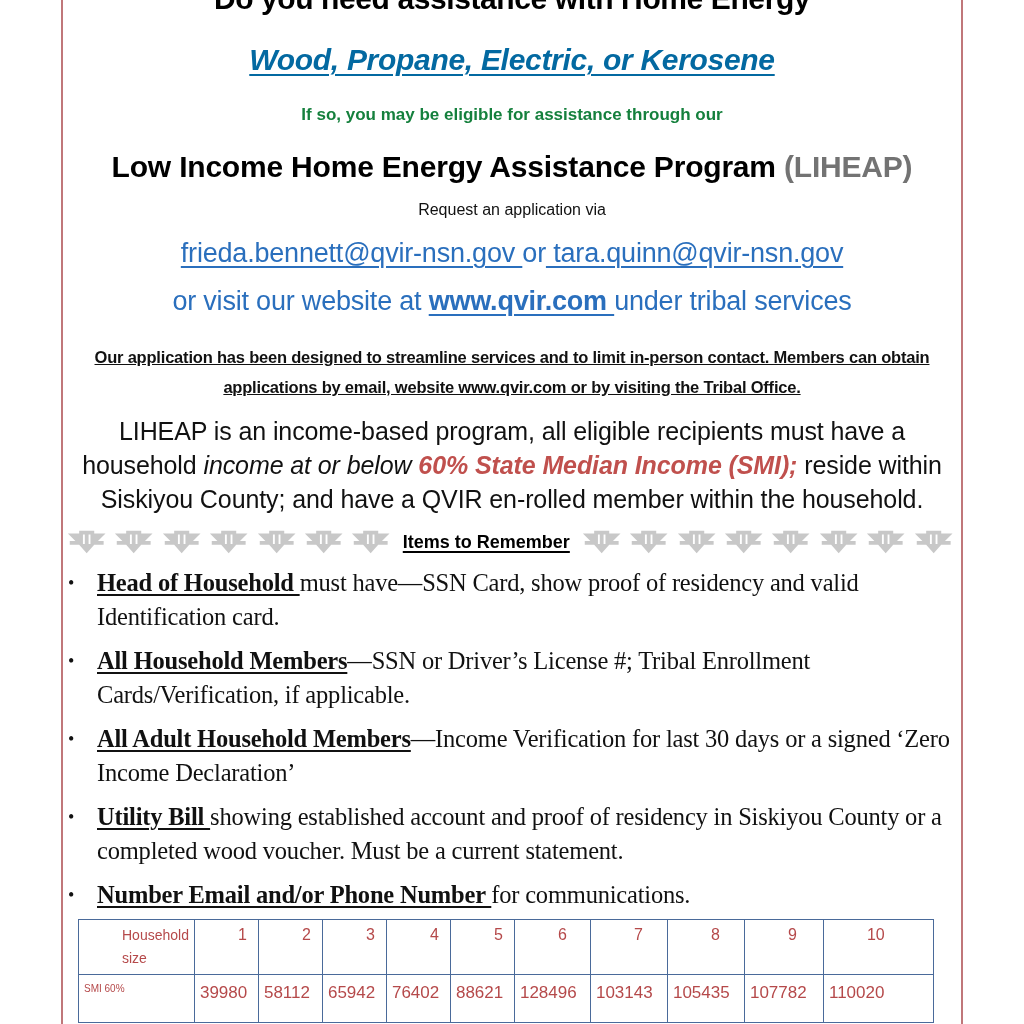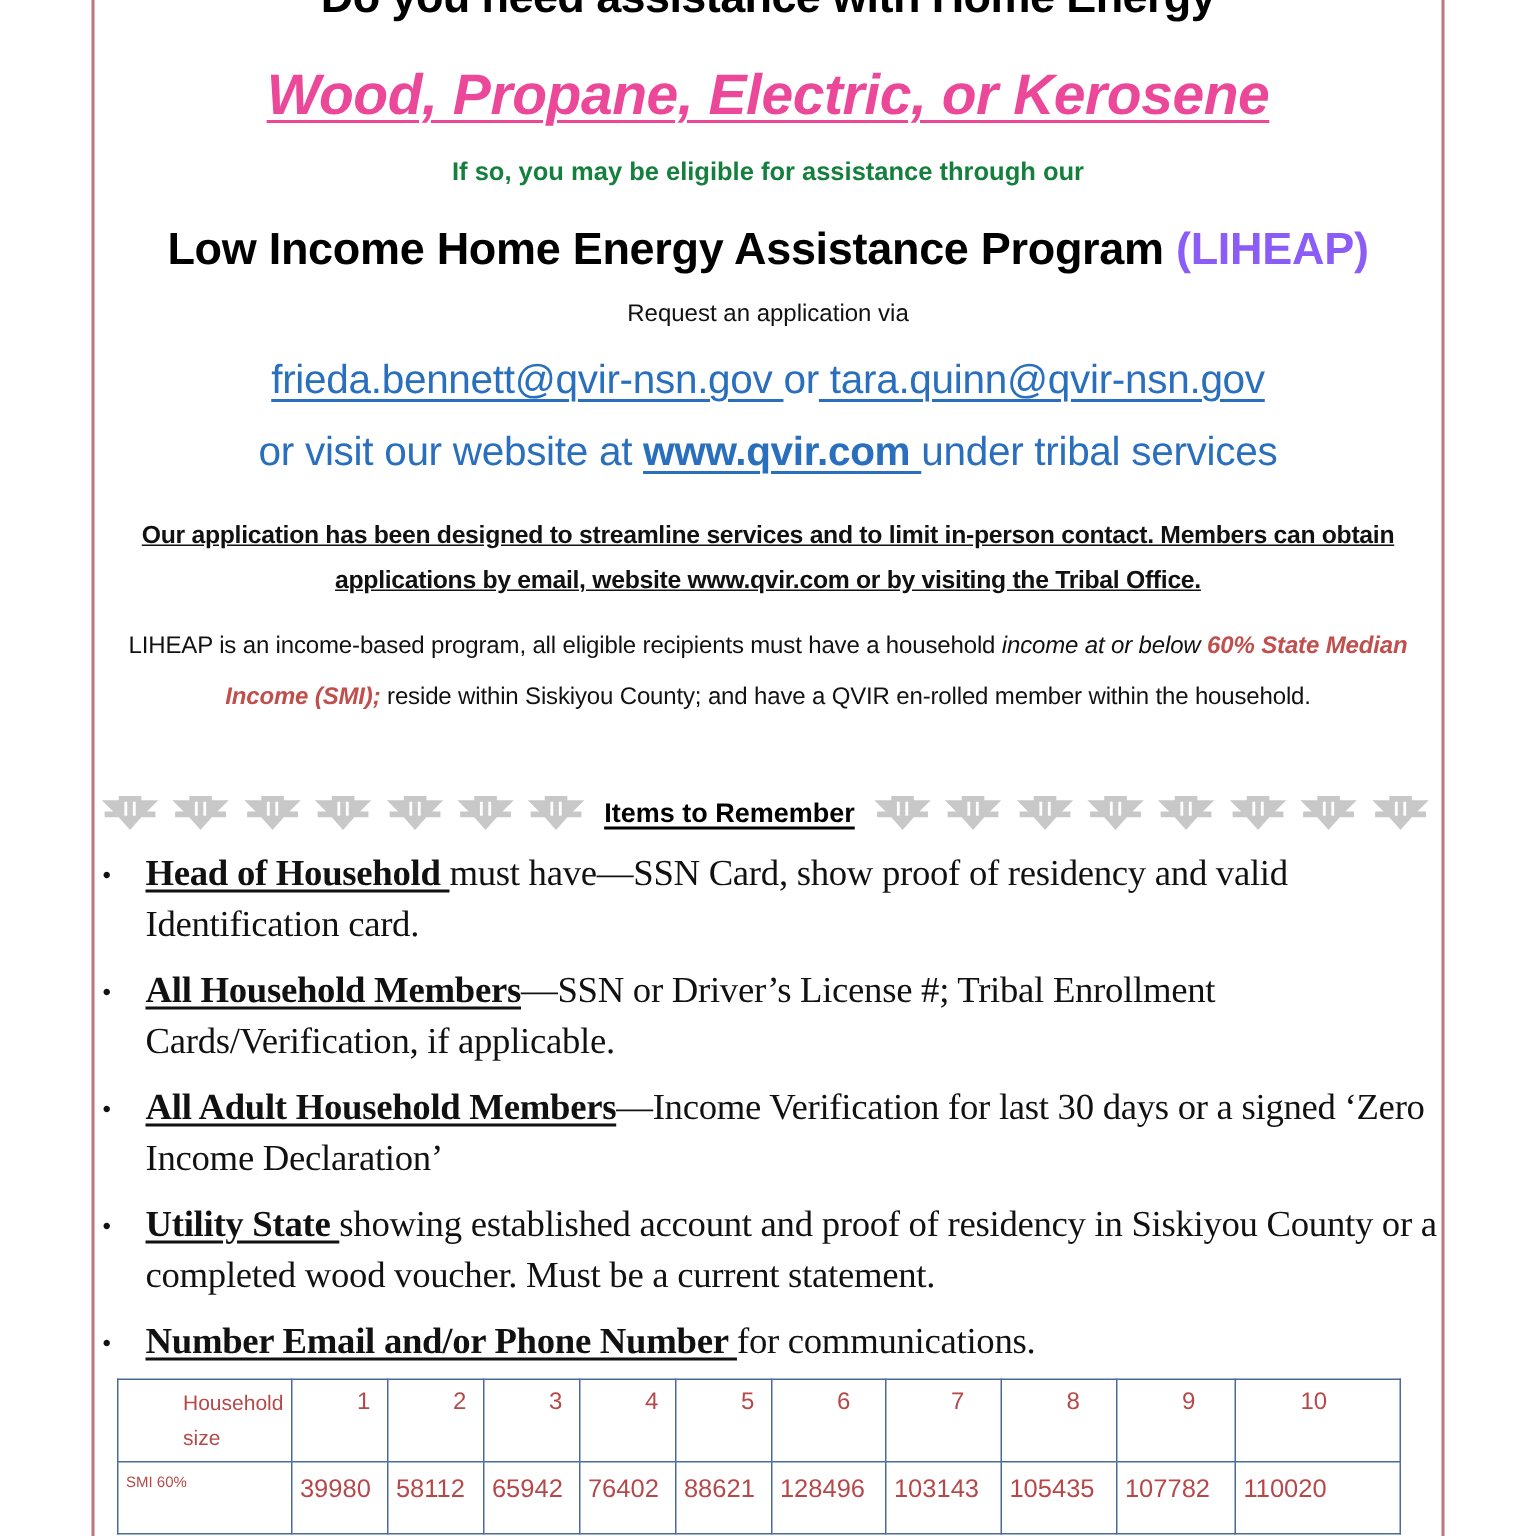--- a/index.html
+++ b/index.html
@@ -6,32 +6,32 @@
   body { width: 1024px; height: 1024px; overflow: hidden; position: relative; }
   .page {
     position: absolute; left: 61px; top: -10px; width: 902px; height: 1060px;
     border-left: 2px solid #c0777a; border-right: 2px solid #c0777a;
     box-sizing: border-box;
   }
   .sans { font-family: "Liberation Sans", "DejaVu Sans", sans-serif; }
   .serif { font-family: "Liberation Serif", "DejaVu Serif", serif; }
   .center { text-align: center; position: absolute; left: 0; right: 0; }
   .title1 { top: -8px; font-size: 30px; font-weight: bold; color: #000; letter-spacing: -0.4px; }
-  .title2 { top: 53px; font-size: 38px; font-weight: bold; font-style: italic; color: #ec4899; letter-spacing: -0.3px; }
+  .title2 { top: 53px; font-size: 30px; font-weight: bold; font-style: italic; color: #0369a1; letter-spacing: -0.3px; }
   .title2 span { text-decoration: underline; text-decoration-thickness: 2px; text-underline-offset: 4px; }
   .line-elig { top: 115px; font-size: 17px; font-weight: bold; color: #15803d; }
   .program { top: 160px; font-size: 30px; font-weight: bold; color: #000; letter-spacing: -0.2px; }
-  .program .acr { color: #8b5cf6; }
+  .program .acr { color: #737373; }
   .request { top: 211px; font-size: 16px; color: #111; }
   .emails { top: 248px; font-size: 27px; color: #2a6fbd; letter-spacing: -0.2px; }
   .emails a { color: #2a6fbd; text-decoration: underline; text-decoration-thickness: 2px; text-underline-offset: 4px; }
   .website { top: 296px; font-size: 27px; color: #2a6fbd; letter-spacing: -0.2px; }
   .website a { color: #2a6fbd; font-weight: bold; text-decoration: underline; text-decoration-thickness: 2px; text-underline-offset: 4px; }
   .para1 { top: 352px; font-size: 16.5px; font-weight: bold; color: #111; line-height: 30px; padding: 0 14px; letter-spacing: -0.2px; text-decoration: underline; }
-  .para2 { top: 424px; font-size: 16px; color: #111; line-height: 34px; padding: 0 2px; letter-spacing: -0.1px; }
+  .para2 { top: 424px; font-size: 25px; color: #111; line-height: 34px; padding: 0 2px; letter-spacing: -0.1px; }
   .para2 .it { font-style: italic; }
   .para2 .smi { font-style: italic; font-weight: bold; color: #c0504d; }
   .items-bar { position: absolute; top: 538px; left: 0; right: 4px; height: 28px; display: flex; align-items: center; justify-content: center; gap: 0; }
   .motif { display: inline-block; width: 44px; height: 26px; margin: 0 3px; }
   .items-title { font-size: 18px; font-weight: bold; color: #000; text-decoration: underline; text-decoration-thickness: 2px; text-underline-offset: 3px; margin: 0 8px; white-space: nowrap; }
   ul.reqs { position: absolute; top: 576px; left: 0; right: 0; margin: 0; padding: 0 0 0 34px; list-style: none; }
   ul.reqs li { position: relative; font-size: 24.5px; line-height: 34px; color: #111; margin-bottom: 10px; letter-spacing: -0.2px; }
   ul.reqs li .bullet { position: absolute; left: -29px; top: 0; font-size: 18px; }
   ul.reqs li .lead { font-weight: bold; text-decoration: underline; text-decoration-thickness: 2px; text-underline-offset: 3px; }
   table.smi-table { position: absolute; top: 929px; left: 15px; border-collapse: collapse; font-size: 15px; color: #b5494a; }
@@ -112,21 +112,21 @@
       </svg>
     <svg class="motif" viewBox="0 0 44 26">
         <path d="M2 4 L14 4 L14 1 L30 1 L30 4 L42 4 L34 12 L40 12 L40 16 L30 16 L22 25 L14 16 L4 16 L4 12 L10 12 Z M18 5 L18 15 L20 15 L20 5 Z M24 5 L24 15 L26 15 L26 5 Z" fill="#c8c8c8" fill-rule="evenodd"></path>
       </svg>
   </div>
 
   <ul class="reqs serif">
     <li><span class="bullet">•</span><span class="lead">Head of Household </span><span>must have—SSN Card, show proof of residency and valid Identification card.</span></li>
     <li><span class="bullet">•</span><span class="lead">All Household Members</span><span>—SSN or Driver’s License #; Tribal Enrollment Cards/Verification, if applicable.</span></li>
     <li><span class="bullet">•</span><span class="lead">All Adult Household Members</span><span>—Income Verification for last 30 days or a signed ‘Zero Income Declaration’</span></li>
-    <li><span class="bullet">•</span><span class="lead">Utility State </span><span>showing established account and proof of residency in Siskiyou County or a completed wood voucher. Must be a current statement.</span></li>
+    <li><span class="bullet">•</span><span class="lead">Utility Bill </span><span>showing established account and proof of residency in Siskiyou County or a completed wood voucher. Must be a current statement.</span></li>
     <li><span class="bullet">•</span><span class="lead">Number Email and/or Phone Number </span><span>for communications.</span></li>
   </ul>
 
   <table class="smi-table sans">
     <tbody>
         <tr class="r1">
       <td class="hdr" style="width:110px">Household size</td>
       <td style="width:64px">1</td>
       <td style="width:64px">2</td>
       <td style="width:64px">3</td>

